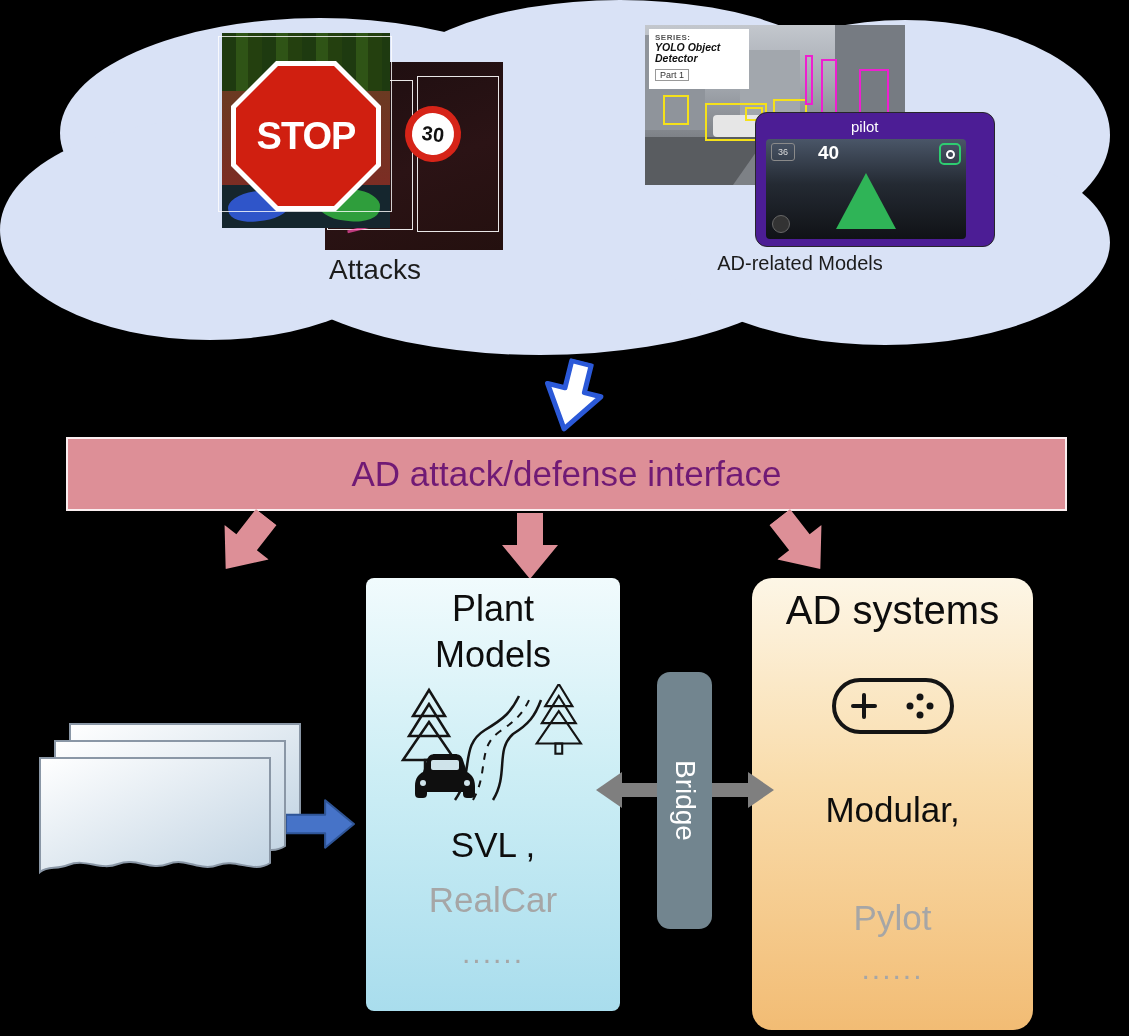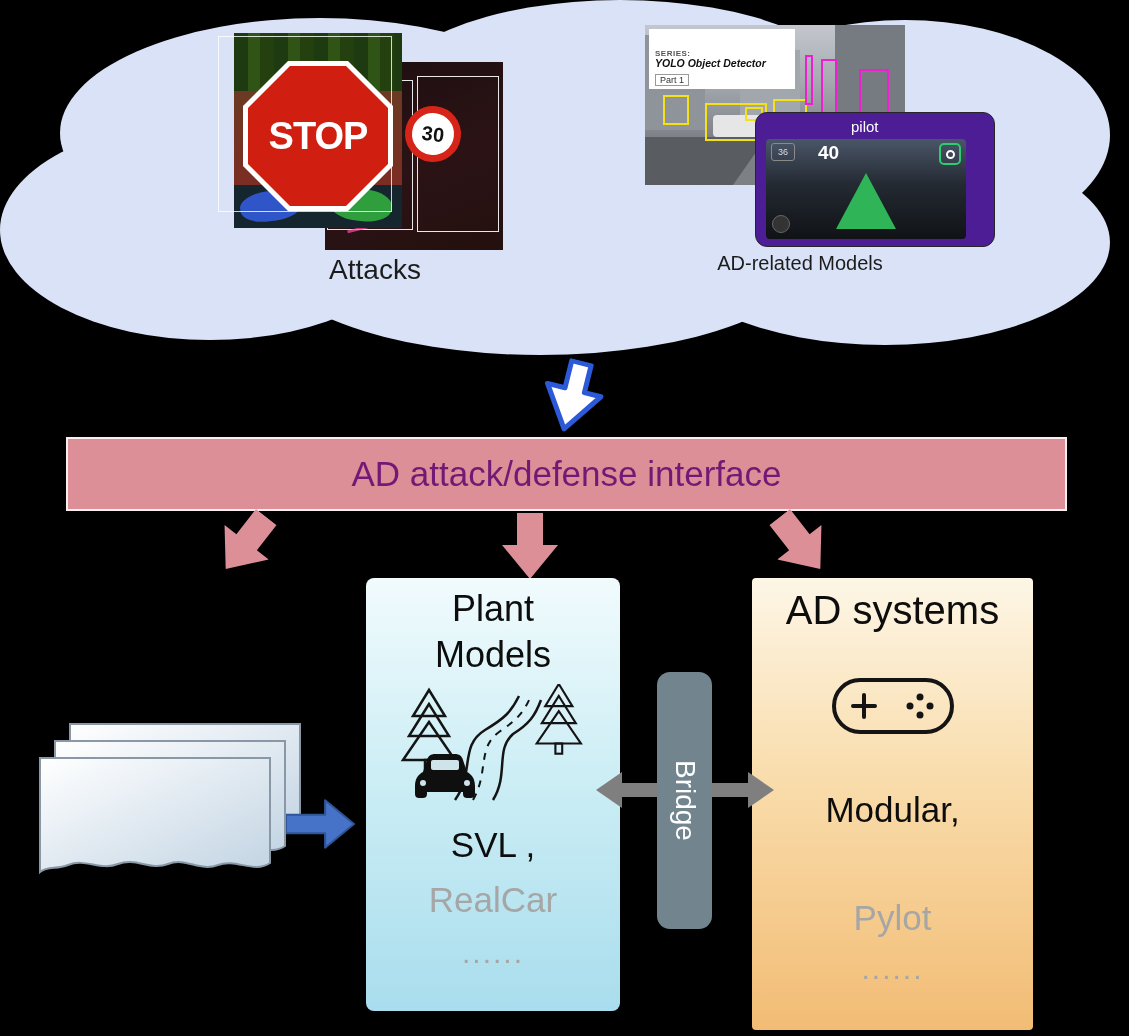--- a/index.html
+++ b/index.html
@@ -37,21 +37,21 @@
     <div class="frame" style="left:92px; top:14px; width:82px; height:156px;"></div>
     <div class="abs" style="left:80px; top:44px; width:56px; height:56px; border-radius:50%;
                 background:#fff; border:7px solid #d62418; transform:rotate(7deg);
                 display:flex; align-items:center; justify-content:center;">
       <span style="font-size:20px; font-weight:700; color:#111;">30</span>
     </div>
     <div class="abs" style="left:8px; top:150px; width:44px; height:4px; background:#e0218a; transform:rotate(-18deg); opacity:.85;"></div>
     <div class="abs" style="left:22px; top:164px; width:36px; height:3px; background:#ff4fae; transform:rotate(-14deg); opacity:.7;"></div>
   </div>
 
-  <div class="abs" style="left:234px; top:33px; width:168px; height:195px; z-index:2; overflow:hidden;">
+  <div class="abs" style="left:222px; top:33px; width:168px; height:195px; z-index:2; overflow:hidden;">
     <div class="abs" style="left:0; top:0; width:100%; height:58px;
          background:repeating-linear-gradient(90deg,#1e3a10 0 14px,#2f5416 14px 26px,#24400f 26px 40px);"></div>
     <div class="abs" style="left:0; top:58px; width:100%; height:94px;
          background:linear-gradient(180deg,#6b3a22,#7c2d24);"></div>
     <div class="abs" style="left:0; top:152px; width:100%; height:43px; background:#15262e;"></div>
     <div class="abs" style="left:6px; top:158px; width:62px; height:30px; border-radius:45%; background:#2f55c9; transform:rotate(-8deg);"></div>
     <div class="abs" style="left:96px; top:156px; width:62px; height:32px; border-radius:45%; background:#2f9e3c; transform:rotate(6deg);"></div>
     <div class="abs octagon" style="left:9px; top:28px; width:150px; height:150px; background:#fff;">
       <div class="abs octagon" style="left:5px; top:5px; width:140px; height:140px; background:#d01f10;
            display:flex; align-items:center; justify-content:center;">
@@ -75,21 +75,21 @@
     <div class="bb" style="left:60px; top:78px; width:62px; height:38px; border-color:#f5e11a;">
       <div class="abs" style="left:6px; top:10px; width:50px; height:22px; background:#e6e6e6; border-radius:4px;"></div>
     </div>
     <div class="bb" style="left:128px; top:74px; width:34px; height:28px; border-color:#f5e11a;"></div>
     <div class="bb" style="left:18px; top:70px; width:26px; height:30px; border-color:#f5e11a;"></div>
     <div class="bb" style="left:100px; top:82px; width:18px; height:14px; border-color:#f5e11a;"></div>
     <div class="bb" style="left:176px; top:34px; width:16px; height:78px; border-color:#ee1fd0;"></div>
     <div class="bb" style="left:214px; top:44px; width:30px; height:66px; border-color:#ee1fd0;"></div>
     <div class="bb" style="left:160px; top:30px; width:8px; height:50px; border-color:#ee1fd0;"></div>
 
-    <div class="abs" style="left:4px; top:4px; width:146px; height:60px; background:#fff; padding:20px 6px;">
+    <div class="abs" style="left:4px; top:4px; width:100px; height:60px; background:#fff; padding:4px 6px;">
       <div style="font-size:8px; font-weight:700; color:#555; letter-spacing:.5px;">SERIES:</div>
       <div style="font-size:10.5px; font-weight:700; font-style:italic; color:#101010; line-height:1.05;">YOLO Object Detector</div>
       <div style="display:inline-block; font-size:9px; color:#333; border:1px solid #999; padding:0 4px; margin-top:2px;">Part 1</div>
     </div>
   </div>
 
   <div class="abs" style="left:755px; top:112px; width:240px; height:135px; z-index:2;
               background:#4c1d95; border-radius:12px; border:1px solid #26262a;">
     <div class="abs" style="left:95px; top:5px; font-size:15px; color:#fff; font-weight:500;">pilot</div>
     <div class="abs" style="left:10px; top:26px; width:200px; height:100px; border-radius:4px; overflow:hidden;
@@ -193,21 +193,21 @@
   <svg class="abs" style="left:596px; top:768px; z-index:3;" width="178" height="44" viewBox="0 0 178 44">
     <polygon points="26,4 26,40 0,22" fill="#7f7f7f"></polygon>
     <rect x="24" y="15" width="130" height="14" fill="#7f7f7f"></rect>
     <polygon points="152,4 152,40 178,22" fill="#7f7f7f"></polygon>
   </svg>
   <div class="abs" style="left:657px; top:672px; width:55px; height:257px; border-radius:13px; background:#72858f; z-index:4;
               display:flex; align-items:center; justify-content:center;">
     <span style="writing-mode:vertical-rl; color:#fff; font-size:28px;">Bridge</span>
   </div>
 
-  <div class="abs" style="left:752px; top:578px; width:281px; height:452px; border-radius:4px;
+  <div class="abs" style="left:752px; top:578px; width:281px; height:452px; border-radius:20px;
               background:linear-gradient(180deg,#fdf6e6 0%,#f9dcab 45%,#f2bc74 100%);">
     <div class="box-item" style="top:10px; font-size:40px;">AD systems</div>
 
     <svg class="abs" style="left:76px; top:84px;" width="130" height="85" viewBox="0 0 130 85">
       <rect x="6" y="18" width="118" height="52" rx="26" fill="none" stroke="#141414" stroke-width="4"></rect>
       <line x1="36" y1="33" x2="36" y2="55" stroke="#141414" stroke-width="4" stroke-linecap="round"></line>
       <line x1="25" y1="44" x2="47" y2="44" stroke="#141414" stroke-width="4" stroke-linecap="round"></line>
       <circle cx="92" cy="35" r="3.5" fill="#141414"></circle>
       <circle cx="102" cy="44" r="3.5" fill="#141414"></circle>
       <circle cx="92" cy="53" r="3.5" fill="#141414"></circle>

